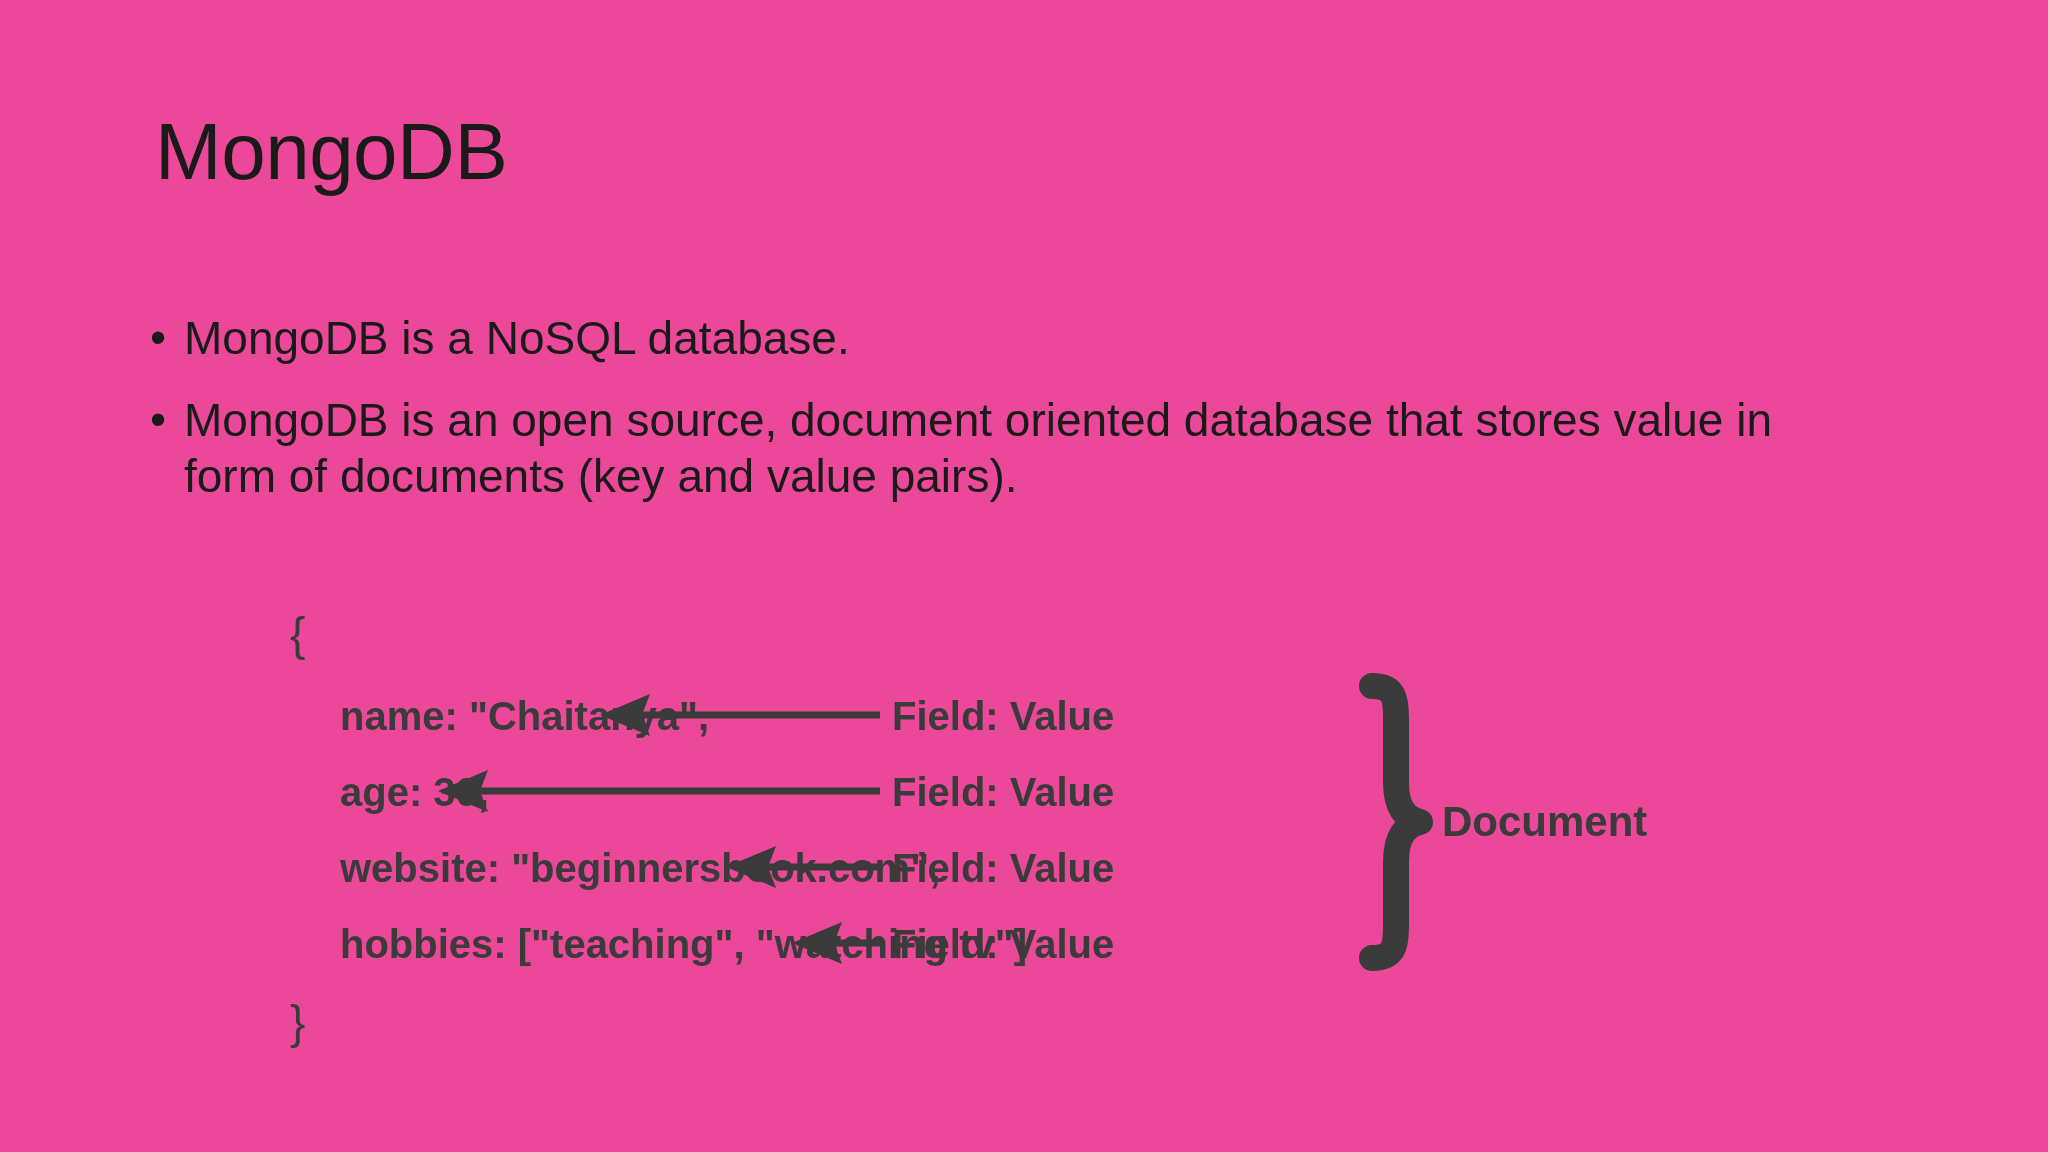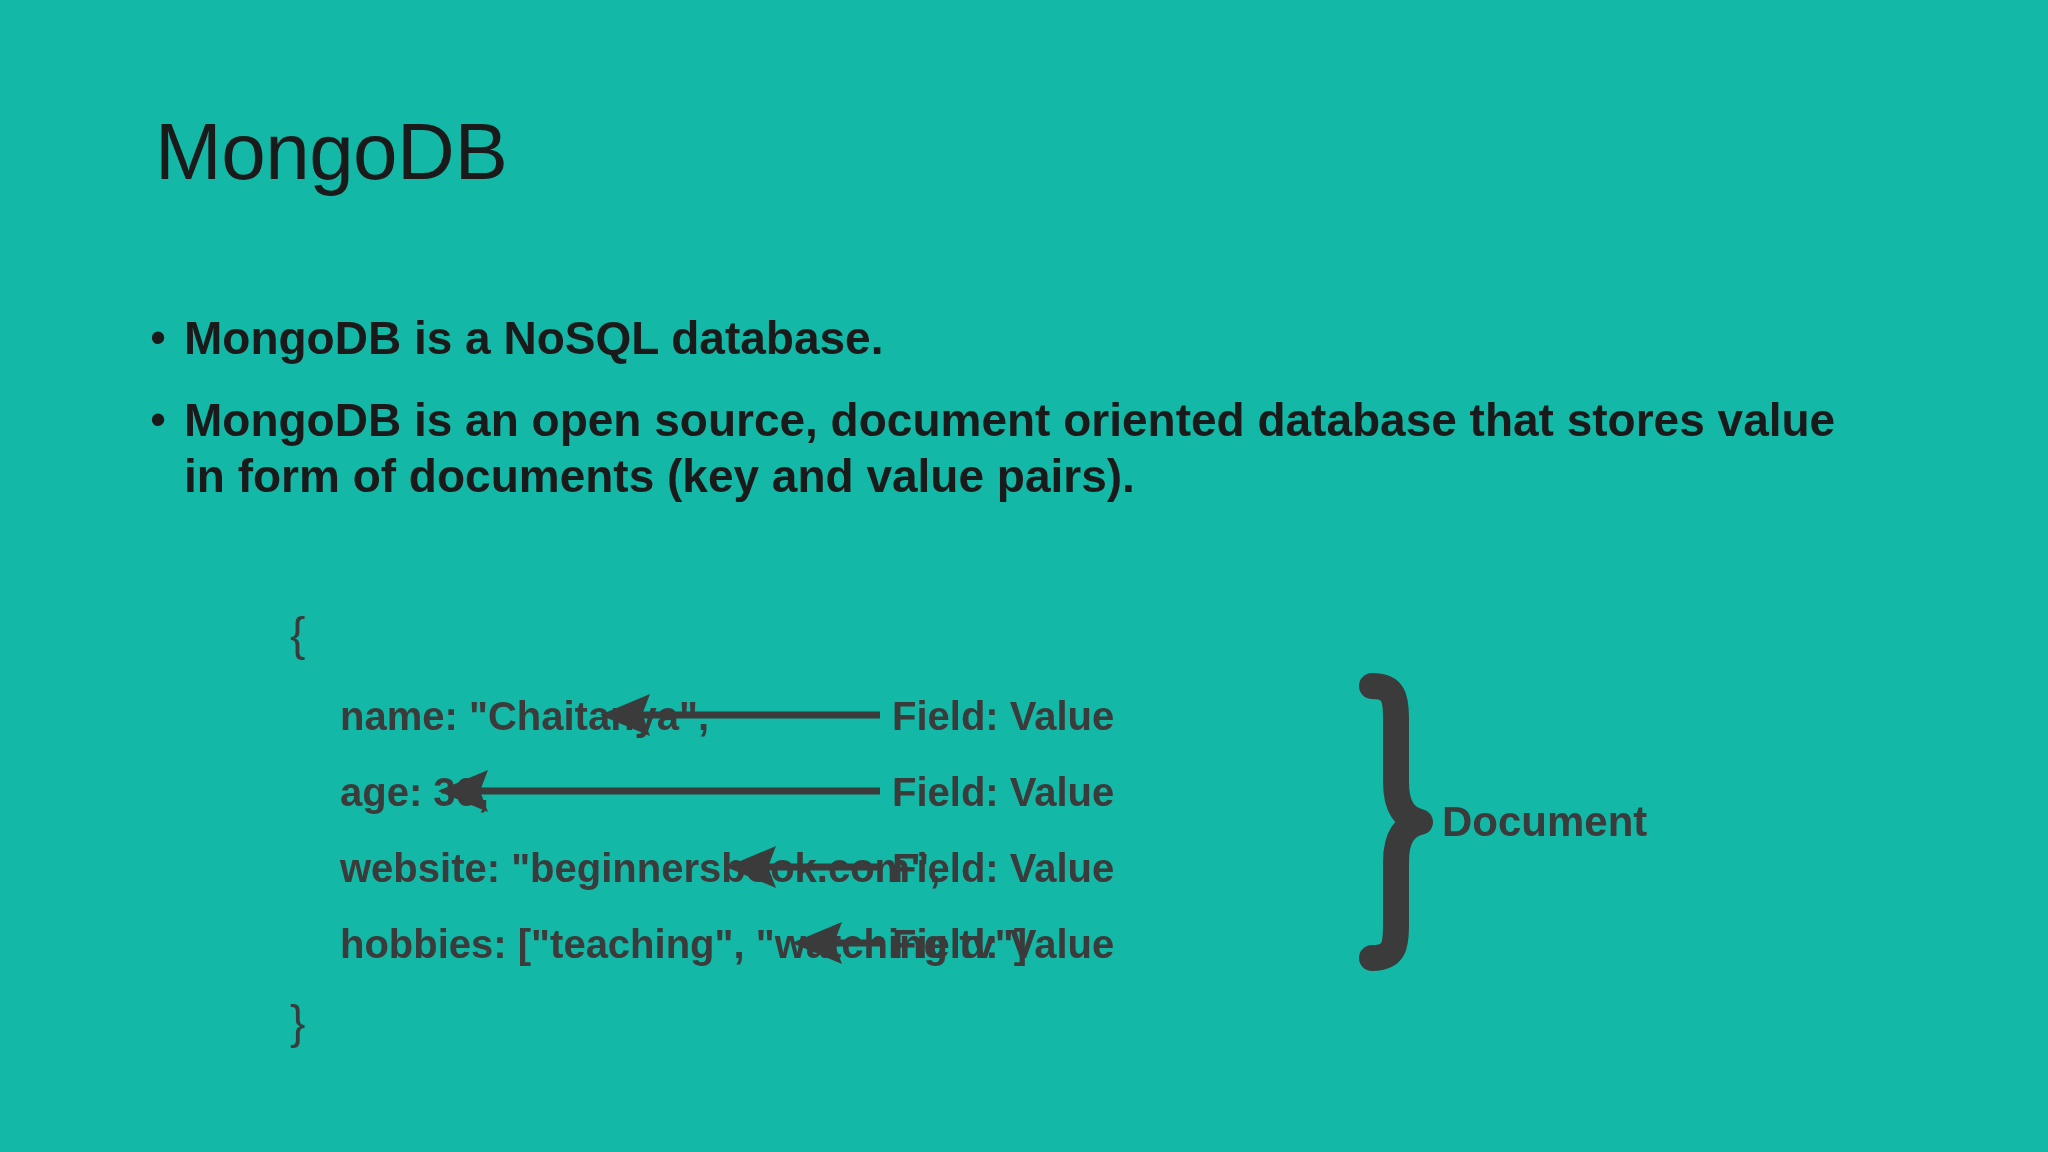--- a/index.html
+++ b/index.html
@@ -9,21 +9,21 @@
     height: 1152px;
     background: #ffffff;
     font-family: "Liberation Sans", sans-serif;
     overflow: hidden;
   }
 
   .slide {
     position: relative;
     width: 2048px;
     height: 1152px;
-    background: #14b8a6;
+    background: #ec4899;
   }
 
   
   .slide-title {
     position: absolute;
     left: 155px;
     top: 108px;
     font-size: 80px;
     font-weight: 400;
     line-height: 1.1;
@@ -54,21 +54,20 @@
     color: #1a1a1a;
     text-align: left;
   }
 
   .bullet-text {
     flex: 1 1 auto;
     font-size: 46px;
     line-height: 1.22;
     color: #1a1a1a;
     max-width: 1680px;
-    font-weight: bold;
   }
 
   .bullet-row.wrap .bullet-text { max-width: 1680px; }
 
   
   .diagram {
     position: absolute;
     left: 290px;
     top: 610px;
     width: 1420px;

